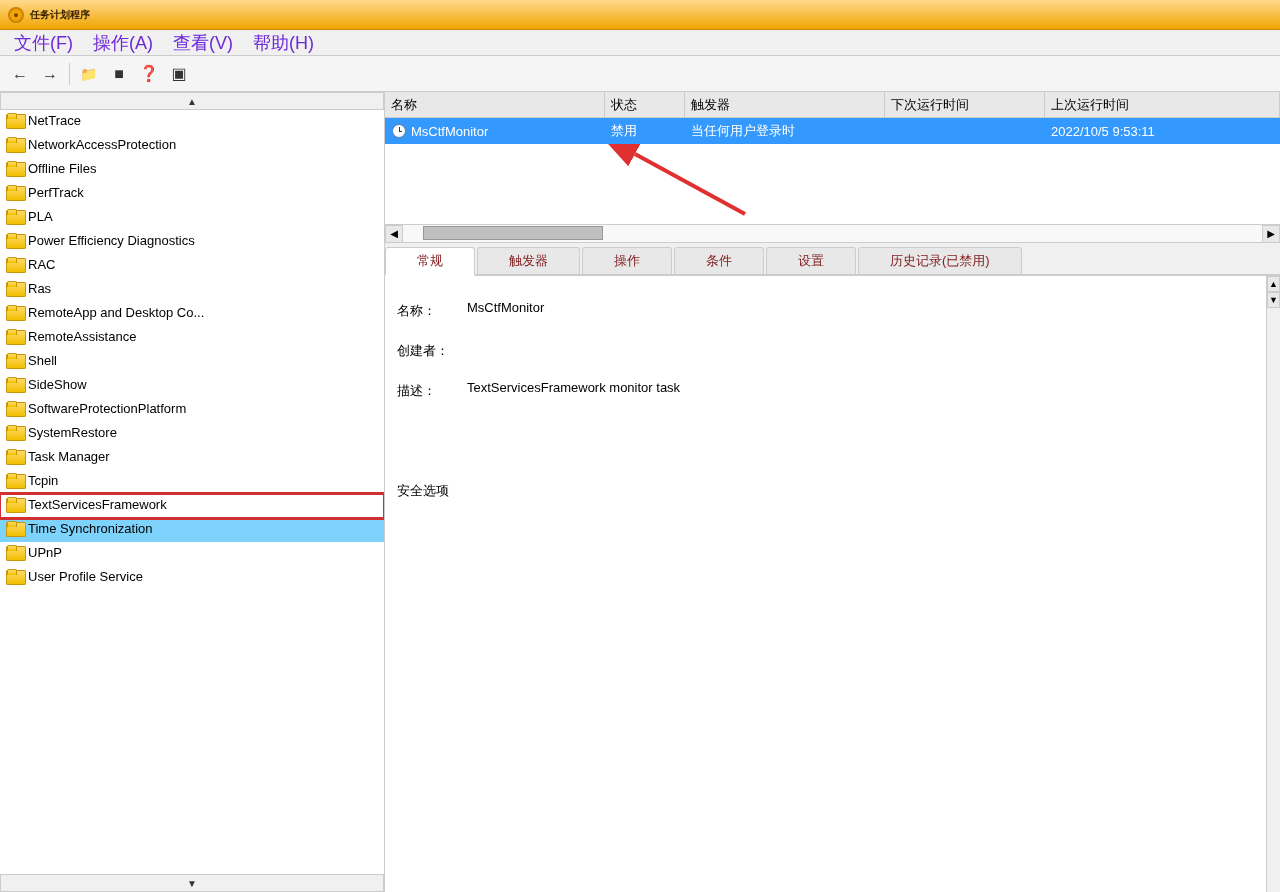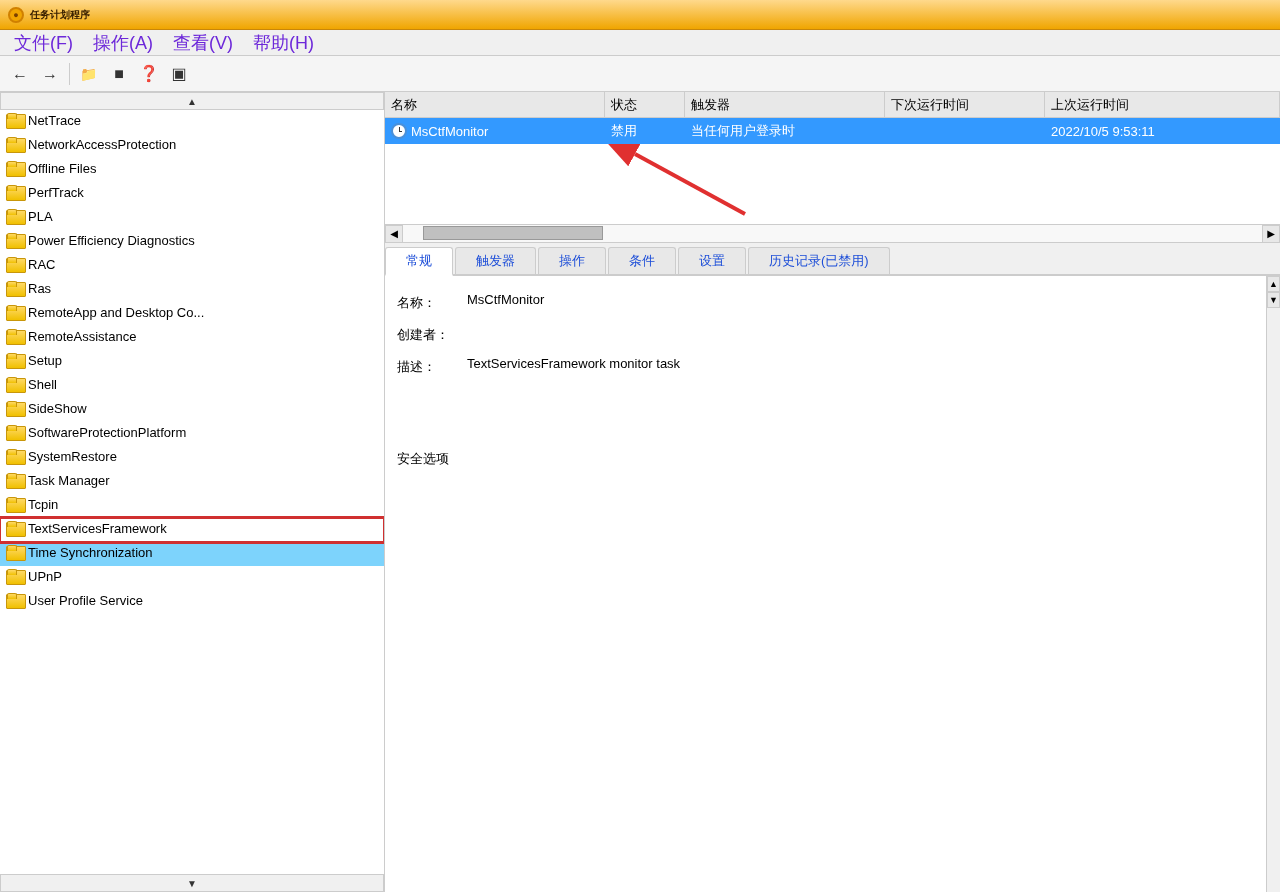--- a/index.html
+++ b/index.html
@@ -279,29 +279,29 @@
       overflow: hidden;
     }
     .tab-bar {
       display: flex;
       background: #f0f0f0;
       border-bottom: 2px solid #ccc;
       padding-top: 4px;
       padding-left: 0;
     }
     .tab {
-      padding: 4px 20px;
+      padding: 4px 31px;
       cursor: pointer;
       border: 1px solid #ccc;
       border-bottom: none;
       background: #e8e8e8;
       margin-right: 2px;
       border-radius: 3px 3px 0 0;
       font-size: 13px;
-      color: #1d4ed8;
+      color: #7f1d1d;
     }
     .tab.active {
       background: #fff;
       border-bottom: 2px solid #fff;
       margin-bottom: -2px;
       z-index: 1;
       position: relative;
     }
 
     
@@ -324,20 +324,21 @@
       width: 14px;
       background: #f0f0f0;
       border-left: 1px solid #ccc;
     }
 
     .field-row {
       display: flex;
       align-items: flex-start;
       padding: 6px 12px;
       min-height: 30px;
+      margin-top: 8px;
     }
     .field-label {
       width: 70px;
       flex-shrink: 0;
       font-size: 13px;
       color: #000;
       padding-top: 2px;
     }
     .field-value {
       flex: 1;
@@ -411,24 +412,20 @@
         <div class="folder-icon"></div>
         <span class="sidebar-item-label">Ras</span>
       </div>
       <div class="sidebar-item">
         <div class="folder-icon"></div>
         <span class="sidebar-item-label">RemoteApp and Desktop Co...</span>
       </div>
       <div class="sidebar-item">
         <div class="folder-icon"></div>
         <span class="sidebar-item-label">RemoteAssistance</span>
-      </div>
-      <div class="sidebar-item">
-        <div class="folder-icon"></div>
-        <span class="sidebar-item-label">Setup</span>
       </div>
       <div class="sidebar-item">
         <div class="folder-icon"></div>
         <span class="sidebar-item-label">Shell</span>
       </div>
       <div class="sidebar-item">
         <div class="folder-icon"></div>
         <span class="sidebar-item-label">SideShow</span>
       </div>
       <div class="sidebar-item">

